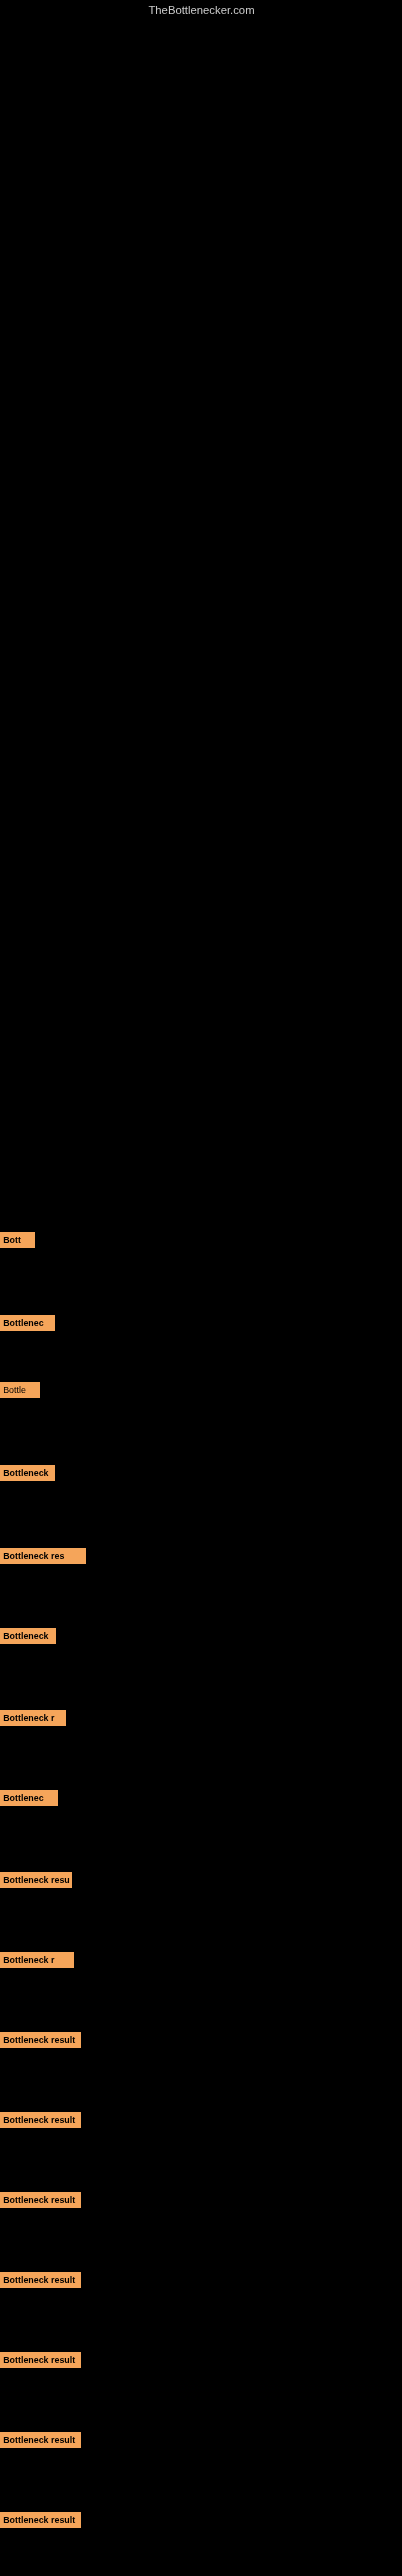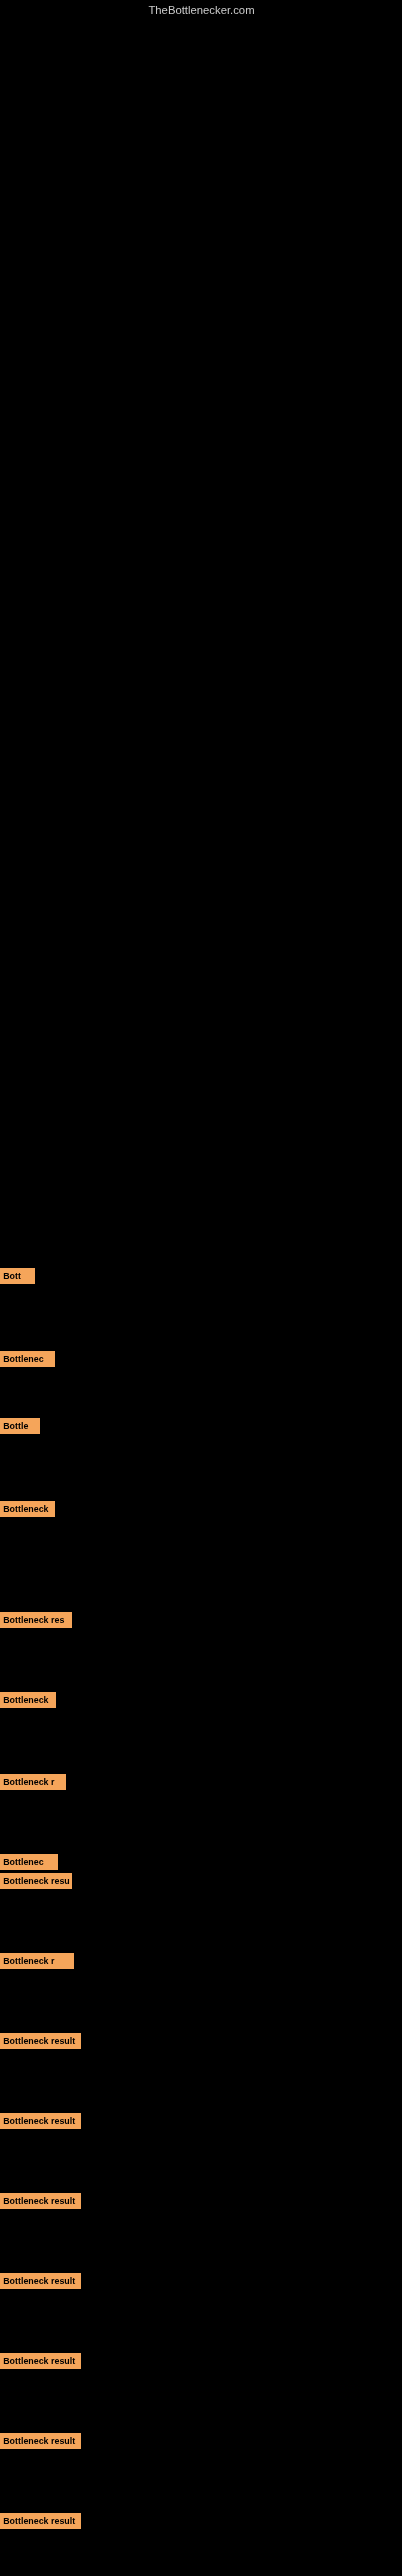--- a/index.html
+++ b/index.html
@@ -39,29 +39,29 @@
 
 <div>
   <div class="site-title">TheBottlenecker.com</div>
 </div>
 
 <div class="chart-area">
   
 </div>
 
 <div class="bottleneck-labels" id="labels-container">
-<div style="margin-top: 60px;"><span style="display: inline-block; background-color: rgb(245, 165, 90); color: rgb(0, 0, 0); font-size: 8.9px; font-weight: bold; padding: 1.6px 3.2px; white-space: nowrap; overflow: hidden; width: 35px; height: 16px; line-height: 13px;">Bott</span></div>
+<div style="margin-top: 24px;"><span style="display: inline-block; background-color: rgb(245, 165, 90); color: rgb(0, 0, 0); font-size: 8.9px; font-weight: bold; padding: 1.6px 3.2px; white-space: nowrap; overflow: hidden; width: 35px; height: 16px; line-height: 13px;">Bott</span></div>
     <div style="margin-top: 64px;"><span style="display: inline-block; background-color: rgb(245, 165, 90); color: rgb(0, 0, 0); font-size: 8.9px; font-weight: bold; padding: 1.6px 3.2px; white-space: nowrap; overflow: hidden; width: 55px; height: 16px; line-height: 13px;">Bottlenec</span></div>
-    <div style="margin-top: 48px;"><span style="display: inline-block; background-color: rgb(245, 165, 90); color: rgb(0, 0, 0); font-size: 8.9px; font-weight: bold; padding: 1.6px 3.2px; white-space: nowrap; overflow: hidden; width: 40px; height: 16px; line-height: 13px;">Bottle</span></div>
+    <div style="margin-top: 48px;"><span style="display: inline-block; background-color: rgb(245, 165, 90); color: rgb(0, 0, 0); font-size: 8.9px; font-weight: normal; padding: 1.6px 3.2px; white-space: nowrap; overflow: hidden; width: 40px; height: 16px; line-height: 13px;">Bottle</span></div>
     <div style="margin-top: 64px;"><span style="display: inline-block; background-color: rgb(245, 165, 90); color: rgb(0, 0, 0); font-size: 8.9px; font-weight: bold; padding: 1.6px 3.2px; white-space: nowrap; overflow: hidden; width: 55px; height: 16px; line-height: 13px;">Bottleneck</span></div>
-    <div style="margin-top: 64px;"><span style="display: inline-block; background-color: rgb(245, 165, 90); color: rgb(0, 0, 0); font-size: 8.9px; font-weight: bold; padding: 1.6px 3.2px; white-space: nowrap; overflow: hidden; width: 72px; height: 16px; line-height: 13px; margin-top: 28px;">Bottleneck res</span></div>
+    <div style="margin-top: 64px;"><span style="display: inline-block; background-color: rgb(245, 165, 90); color: rgb(0, 0, 0); font-size: 8.9px; font-weight: bold; padding: 1.6px 3.2px; white-space: nowrap; overflow: hidden; width: 86px; height: 16px; line-height: 13px;">Bottleneck res</span></div>
     <div style="margin-top: 61px;"><span style="display: inline-block; background-color: rgb(245, 165, 90); color: rgb(0, 0, 0); font-size: 8.9px; font-weight: bold; padding: 1.6px 3.2px; white-space: nowrap; overflow: hidden; width: 56px; height: 16px; line-height: 13px;">Bottleneck</span></div>
     <div style="margin-top: 63px;"><span style="display: inline-block; background-color: rgb(245, 165, 90); color: rgb(0, 0, 0); font-size: 8.9px; font-weight: bold; padding: 1.6px 3.2px; white-space: nowrap; overflow: hidden; width: 66px; height: 16px; line-height: 13px;">Bottleneck r</span></div>
     <div style="margin-top: 61px;"><span style="display: inline-block; background-color: rgb(245, 165, 90); color: rgb(0, 0, 0); font-size: 8.9px; font-weight: bold; padding: 1.6px 3.2px; white-space: nowrap; overflow: hidden; width: 58px; height: 16px; line-height: 13px;">Bottlenec</span></div>
-    <div style=""><span style="display: inline-block; background-color: rgb(245, 165, 90); color: rgb(0, 0, 0); font-size: 8.9px; font-weight: bold; padding: 1.6px 3.2px; white-space: nowrap; overflow: hidden; width: 72px; height: 16px; line-height: 13px;">Bottleneck resu</span></div>
+    <div style="margin-top: 63px;"><span style="display: inline-block; background-color: rgb(245, 165, 90); color: rgb(0, 0, 0); font-size: 8.9px; font-weight: bold; padding: 1.6px 3.2px; white-space: nowrap; overflow: hidden; width: 72px; height: 16px; line-height: 13px;">Bottleneck resu</span></div>
     <div style="margin-top: 61px;"><span style="display: inline-block; background-color: rgb(245, 165, 90); color: rgb(0, 0, 0); font-size: 8.9px; font-weight: bold; padding: 1.6px 3.2px; white-space: nowrap; overflow: hidden; width: 74px; height: 16px; line-height: 13px;">Bottleneck r</span></div>
     <div style="margin-top: 61px;"><span style="display: inline-block; background-color: rgb(245, 165, 90); color: rgb(0, 0, 0); font-size: 8.9px; font-weight: bold; padding: 1.6px 3.2px; white-space: nowrap; overflow: hidden; width: 81px; height: 16px; line-height: 13px;">Bottleneck result</span></div>
     <div style="margin-top: 61px;"><span style="display: inline-block; background-color: rgb(245, 165, 90); color: rgb(0, 0, 0); font-size: 8.9px; font-weight: bold; padding: 1.6px 3.2px; white-space: nowrap; overflow: hidden; width: 81px; height: 16px; line-height: 13px;">Bottleneck result</span></div>
     <div style="margin-top: 61px;"><span style="display: inline-block; background-color: rgb(245, 165, 90); color: rgb(0, 0, 0); font-size: 8.9px; font-weight: bold; padding: 1.6px 3.2px; white-space: nowrap; overflow: hidden; width: 81px; height: 16px; line-height: 13px;">Bottleneck result</span></div>
     <div style="margin-top: 61px;"><span style="display: inline-block; background-color: rgb(245, 165, 90); color: rgb(0, 0, 0); font-size: 8.9px; font-weight: bold; padding: 1.6px 3.2px; white-space: nowrap; overflow: hidden; width: 81px; height: 16px; line-height: 13px;">Bottleneck result</span></div>
     <div style="margin-top: 61px;"><span style="display: inline-block; background-color: rgb(245, 165, 90); color: rgb(0, 0, 0); font-size: 8.9px; font-weight: bold; padding: 1.6px 3.2px; white-space: nowrap; overflow: hidden; width: 81px; height: 16px; line-height: 13px;">Bottleneck result</span></div>
     <div style="margin-top: 61px;"><span style="display: inline-block; background-color: rgb(245, 165, 90); color: rgb(0, 0, 0); font-size: 8.9px; font-weight: bold; padding: 1.6px 3.2px; white-space: nowrap; overflow: hidden; width: 81px; height: 16px; line-height: 13px;">Bottleneck result</span></div>
     <div style="margin-top: 61px;"><span style="display: inline-block; background-color: rgb(245, 165, 90); color: rgb(0, 0, 0); font-size: 8.9px; font-weight: bold; padding: 1.6px 3.2px; white-space: nowrap; overflow: hidden; width: 81px; height: 16px; line-height: 13px;">Bottleneck result</span></div>
   </div>
 

